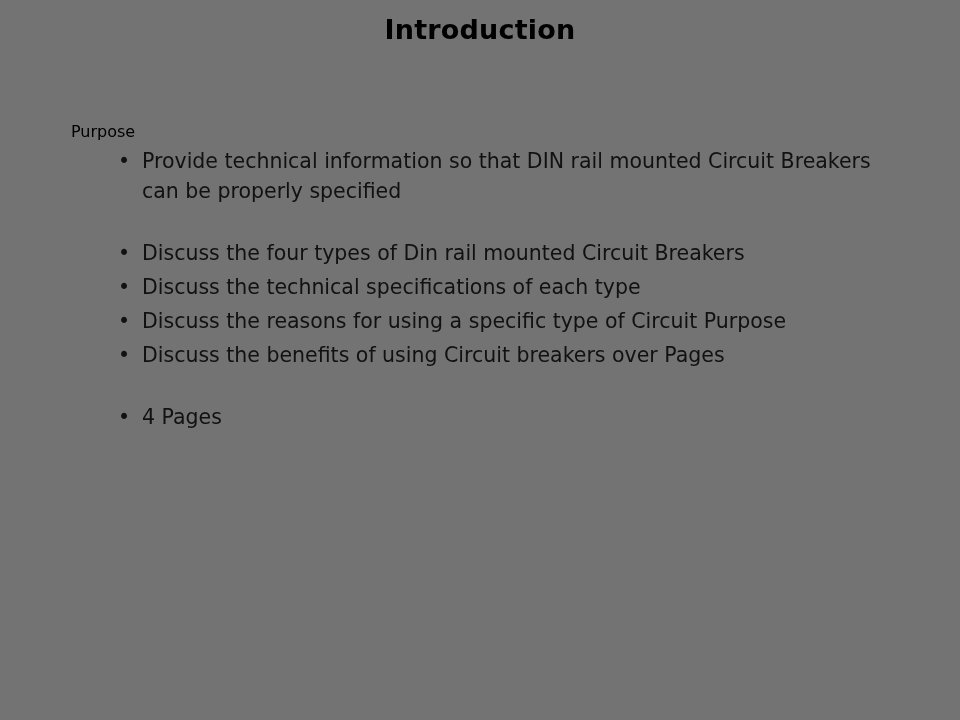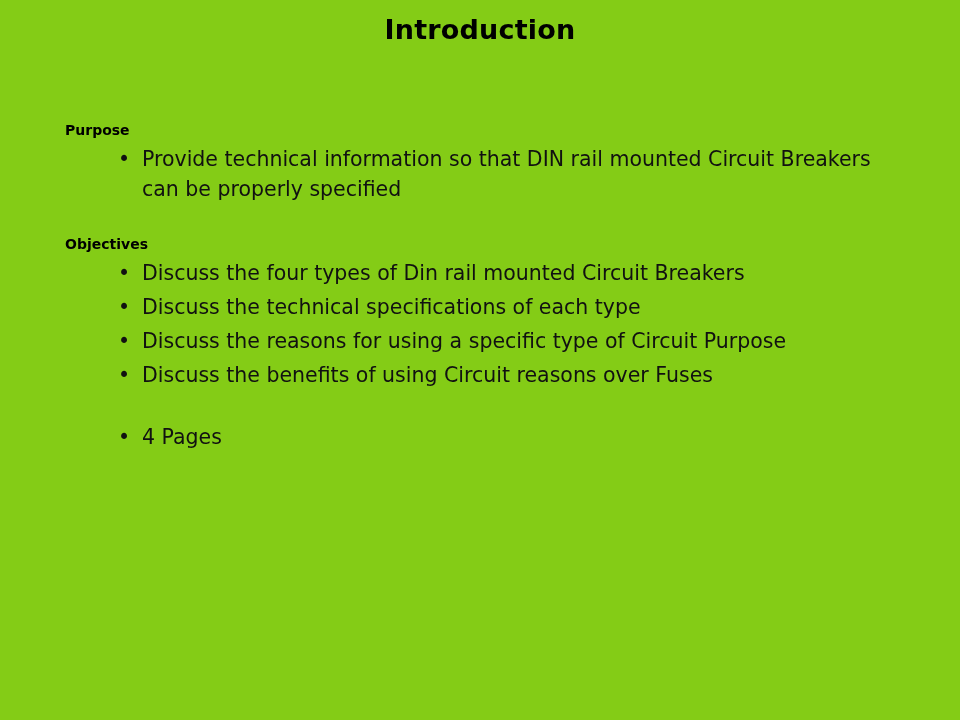--- a/index.html
+++ b/index.html
@@ -12,21 +12,21 @@
     height: 720px;
     overflow: hidden;
     font-family: "DejaVu Sans", sans-serif;
     color: #000000;
     -webkit-font-smoothing: antialiased;
   }
   .slide {
     position: relative;
     width: 960px;
     height: 720px;
-    background: #84cc16;
+    background: #737373;
     box-sizing: border-box;
   }
   .slide-title {
     position: absolute;
     top: 14px;
     left: 0;
     width: 960px;
     text-align: center;
     font-size: 27px;
     font-weight: bold;
@@ -40,25 +40,25 @@
     left: 65px;
     width: 840px;
   }
   .section {
     margin: 0 0 0 0;
   }
   .section + .section {
     margin-top: 32px;
   }
   .section-heading {
-    font-size: 14px;
-    font-weight: bold;
+    font-size: 16px;
+    font-weight: normal;
     color: #000000;
     line-height: 1.28;
-    margin: 0 0 4px 0;
+    margin: 0 0 4px 6px;
   }
   .bullet-list {
     list-style: none;
     margin: 0;
     padding: 0;
   }
   .bullet-item {
     position: relative;
     padding-left: 77px;
     font-size: 20.5px;
@@ -97,37 +97,36 @@
       <div class="section-heading">Purpose</div>
       <ul class="bullet-list">
         <li class="bullet-item wide">
           <span class="bullet-dot">•</span>
           <span class="bullet-text">Provide technical information so that DIN rail mounted Circuit Breakers can be properly specified</span>
         </li>
       </ul>
     </div>
 
     <div class="section">
-      <div class="section-heading">Objectives</div>
       <ul class="bullet-list">
         <li class="bullet-item">
           <span class="bullet-dot">•</span>
           <span class="bullet-text">Discuss the four types of Din rail mounted Circuit Breakers</span>
         </li>
         <li class="bullet-item">
           <span class="bullet-dot">•</span>
           <span class="bullet-text">Discuss the technical specifications of each type</span>
         </li>
         <li class="bullet-item">
           <span class="bullet-dot">•</span>
           <span class="bullet-text">Discuss the reasons for using a specific type of Circuit Purpose</span>
         </li>
         <li class="bullet-item">
           <span class="bullet-dot">•</span>
-          <span class="bullet-text">Discuss the benefits of using Circuit reasons over Fuses</span>
+          <span class="bullet-text">Discuss the benefits of using Circuit breakers over Pages</span>
         </li>
       </ul>
     </div>
 
     <div class="section">
       <ul class="bullet-list">
         <li class="bullet-item">
           <span class="bullet-dot">•</span>
           <span class="bullet-text">4 Pages</span>
         </li>

